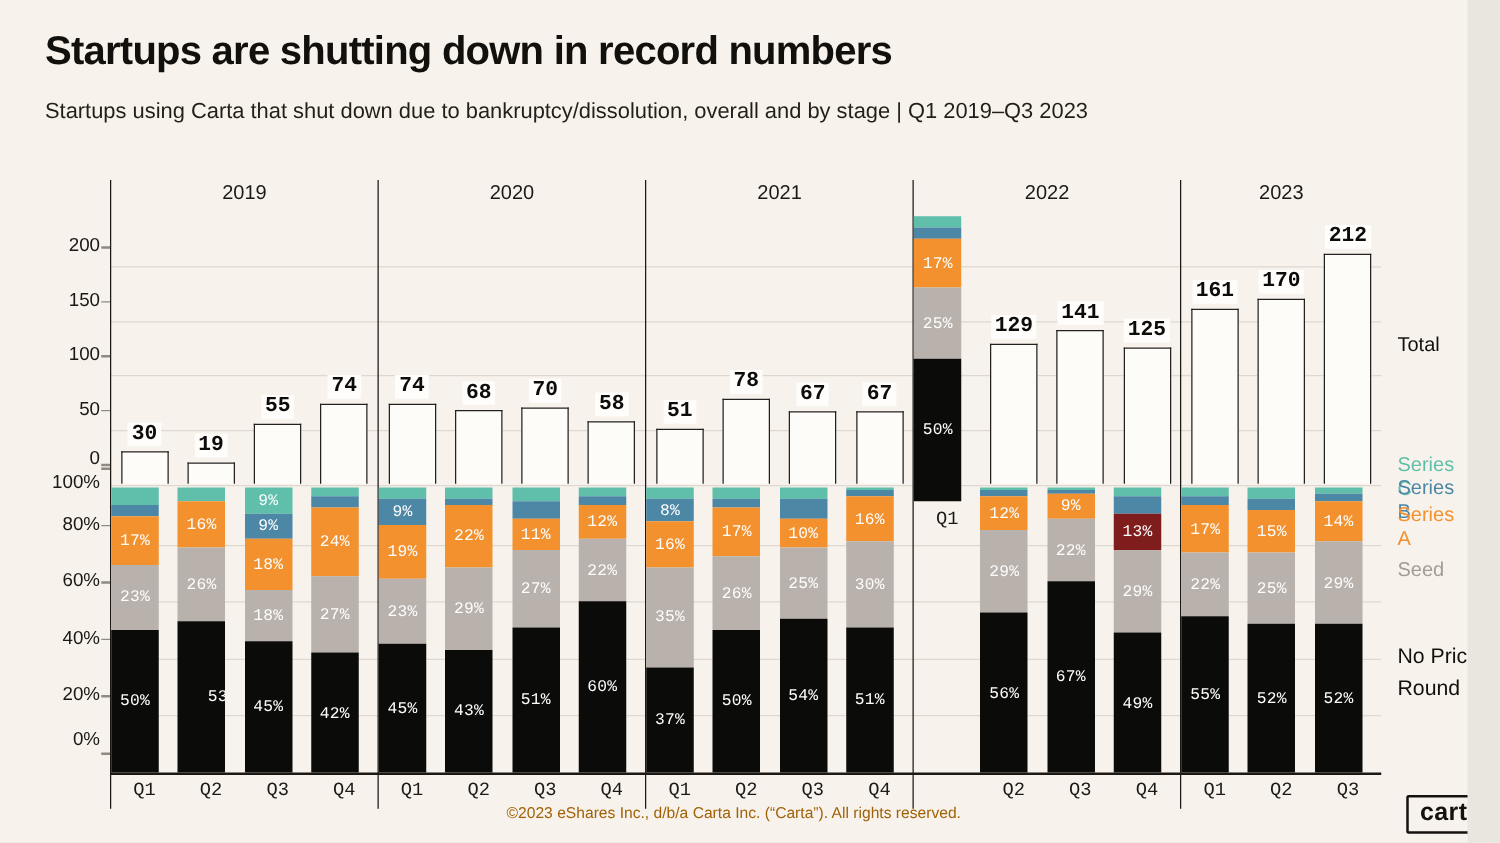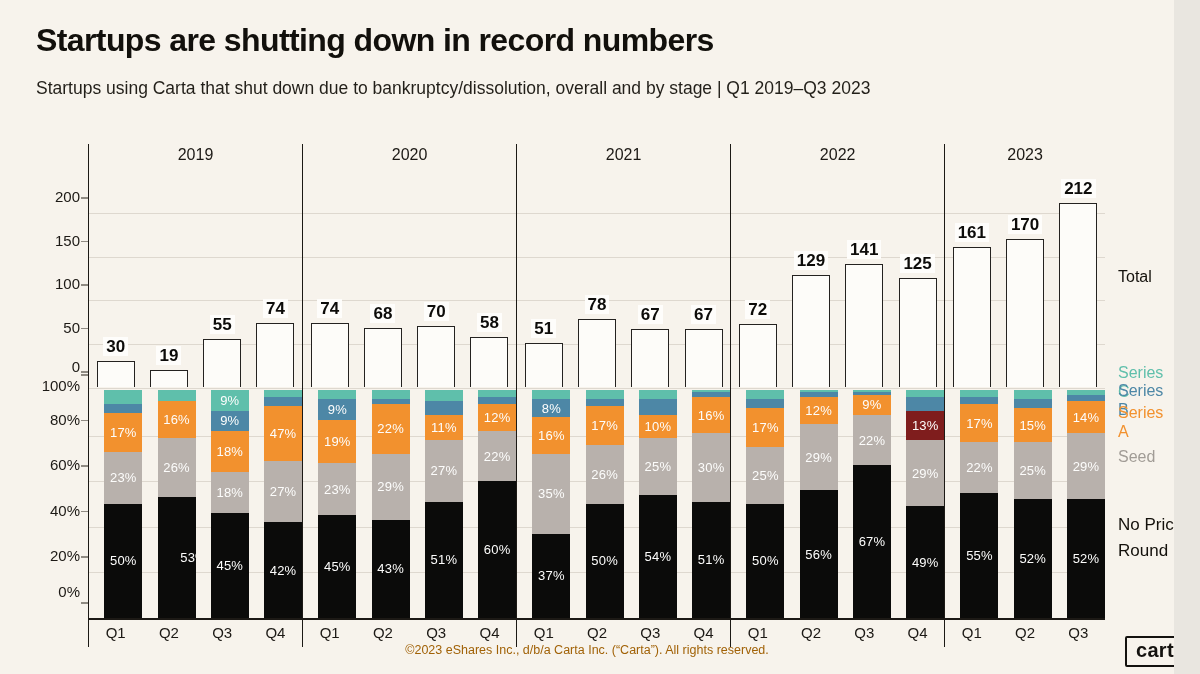--- a/index.html
+++ b/index.html
@@ -31,21 +31,21 @@
   .groups { position:absolute; inset:0; display:flex; z-index:1; }
   .year-group {
     display:flex; flex-direction:column;
     border-left:1.5px solid #1c1915;
   }
   .year-label {
     height:26px; text-align:center; font-size:16px; color:#1c1915;
     flex:none; line-height:22px;
   }
   .bars-row { flex:1; display:flex; }
-  .bar-col { flex:1; display:flex; flex-direction:column; align-items:flex-end; }
+  .bar-col { flex:1; display:flex; flex-direction:column; align-items:flex-start;font-family:Liberation Mono, monospace; }
   .top-area { position:relative; height:217px; width:100%; flex:none; }
   .total-label {
     position:absolute; left:0; right:0; text-align:center;
     font-size:17px; font-weight:800; color:#0d0c0a; z-index:2;
   }
   .total-label span { background:#fefdfb; padding:0 3px; }
   .total-bar {
     position:absolute; bottom:0; left:50%; transform:translateX(-50%);
     width:38px; background:#fdfcf9;
     border:1.5px solid #242220; border-bottom:none; z-index:1;
@@ -172,21 +172,21 @@
             <div class="bar-col">
               <div class="top-area">
                 <div class="total-label" style="bottom: 68px;"><span>74</span></div>
                 <div class="total-bar" style="height: 64px; background: rgb(253, 252, 249);"></div>
               </div>
               <div class="stack-gap"></div>
               <div class="stack">
                 <div class="seg" style="height: 6.84px; background: rgb(95, 191, 171);"></div>
                 <div class="seg" style="height: 9.12px; background: rgb(77, 135, 166);"></div>
                 <div class="seg" style="height: 54.72px; background: rgb(242, 145, 46);">
-                  <span class="pct">47%</span>
+                  <span class="pct">24%</span>
                 </div>
                 <div class="seg" style="height: 61.56px; background: rgb(184, 177, 172);">
                   <span class="pct">27%</span>
                 </div>
                 <div class="seg" style="height: 95.76px; background: rgb(11, 11, 10);">
                   <span class="pct">42%</span>
                 </div>
               </div>
               <div class="q-label">Q4</div>
             </div>
@@ -371,24 +371,20 @@
                 </div>
               </div>
               <div class="q-label">Q4</div>
             </div>
           </div>
         </div>
         <div class="year-group" style="flex-grow: 4;">
           <div class="year-label">2022</div>
           <div class="bars-row">
             <div class="bar-col">
-              <div class="top-area">
-                <div class="total-label" style="bottom: 67px;"><span>72</span></div>
-                <div class="total-bar" style="height: 63px; background: rgb(253, 252, 249);"></div>
-              </div>
               <div class="stack-gap"></div>
               <div class="stack">
                 <div class="seg" style="height: 9.12px; background: rgb(95, 191, 171);"></div>
                 <div class="seg" style="height: 9.12px; background: rgb(77, 135, 166);"></div>
                 <div class="seg" style="height: 38.76px; background: rgb(242, 145, 46);">
                   <span class="pct">17%</span>
                 </div>
                 <div class="seg" style="height: 57px; background: rgb(184, 177, 172);">
                   <span class="pct">25%</span>
                 </div>

